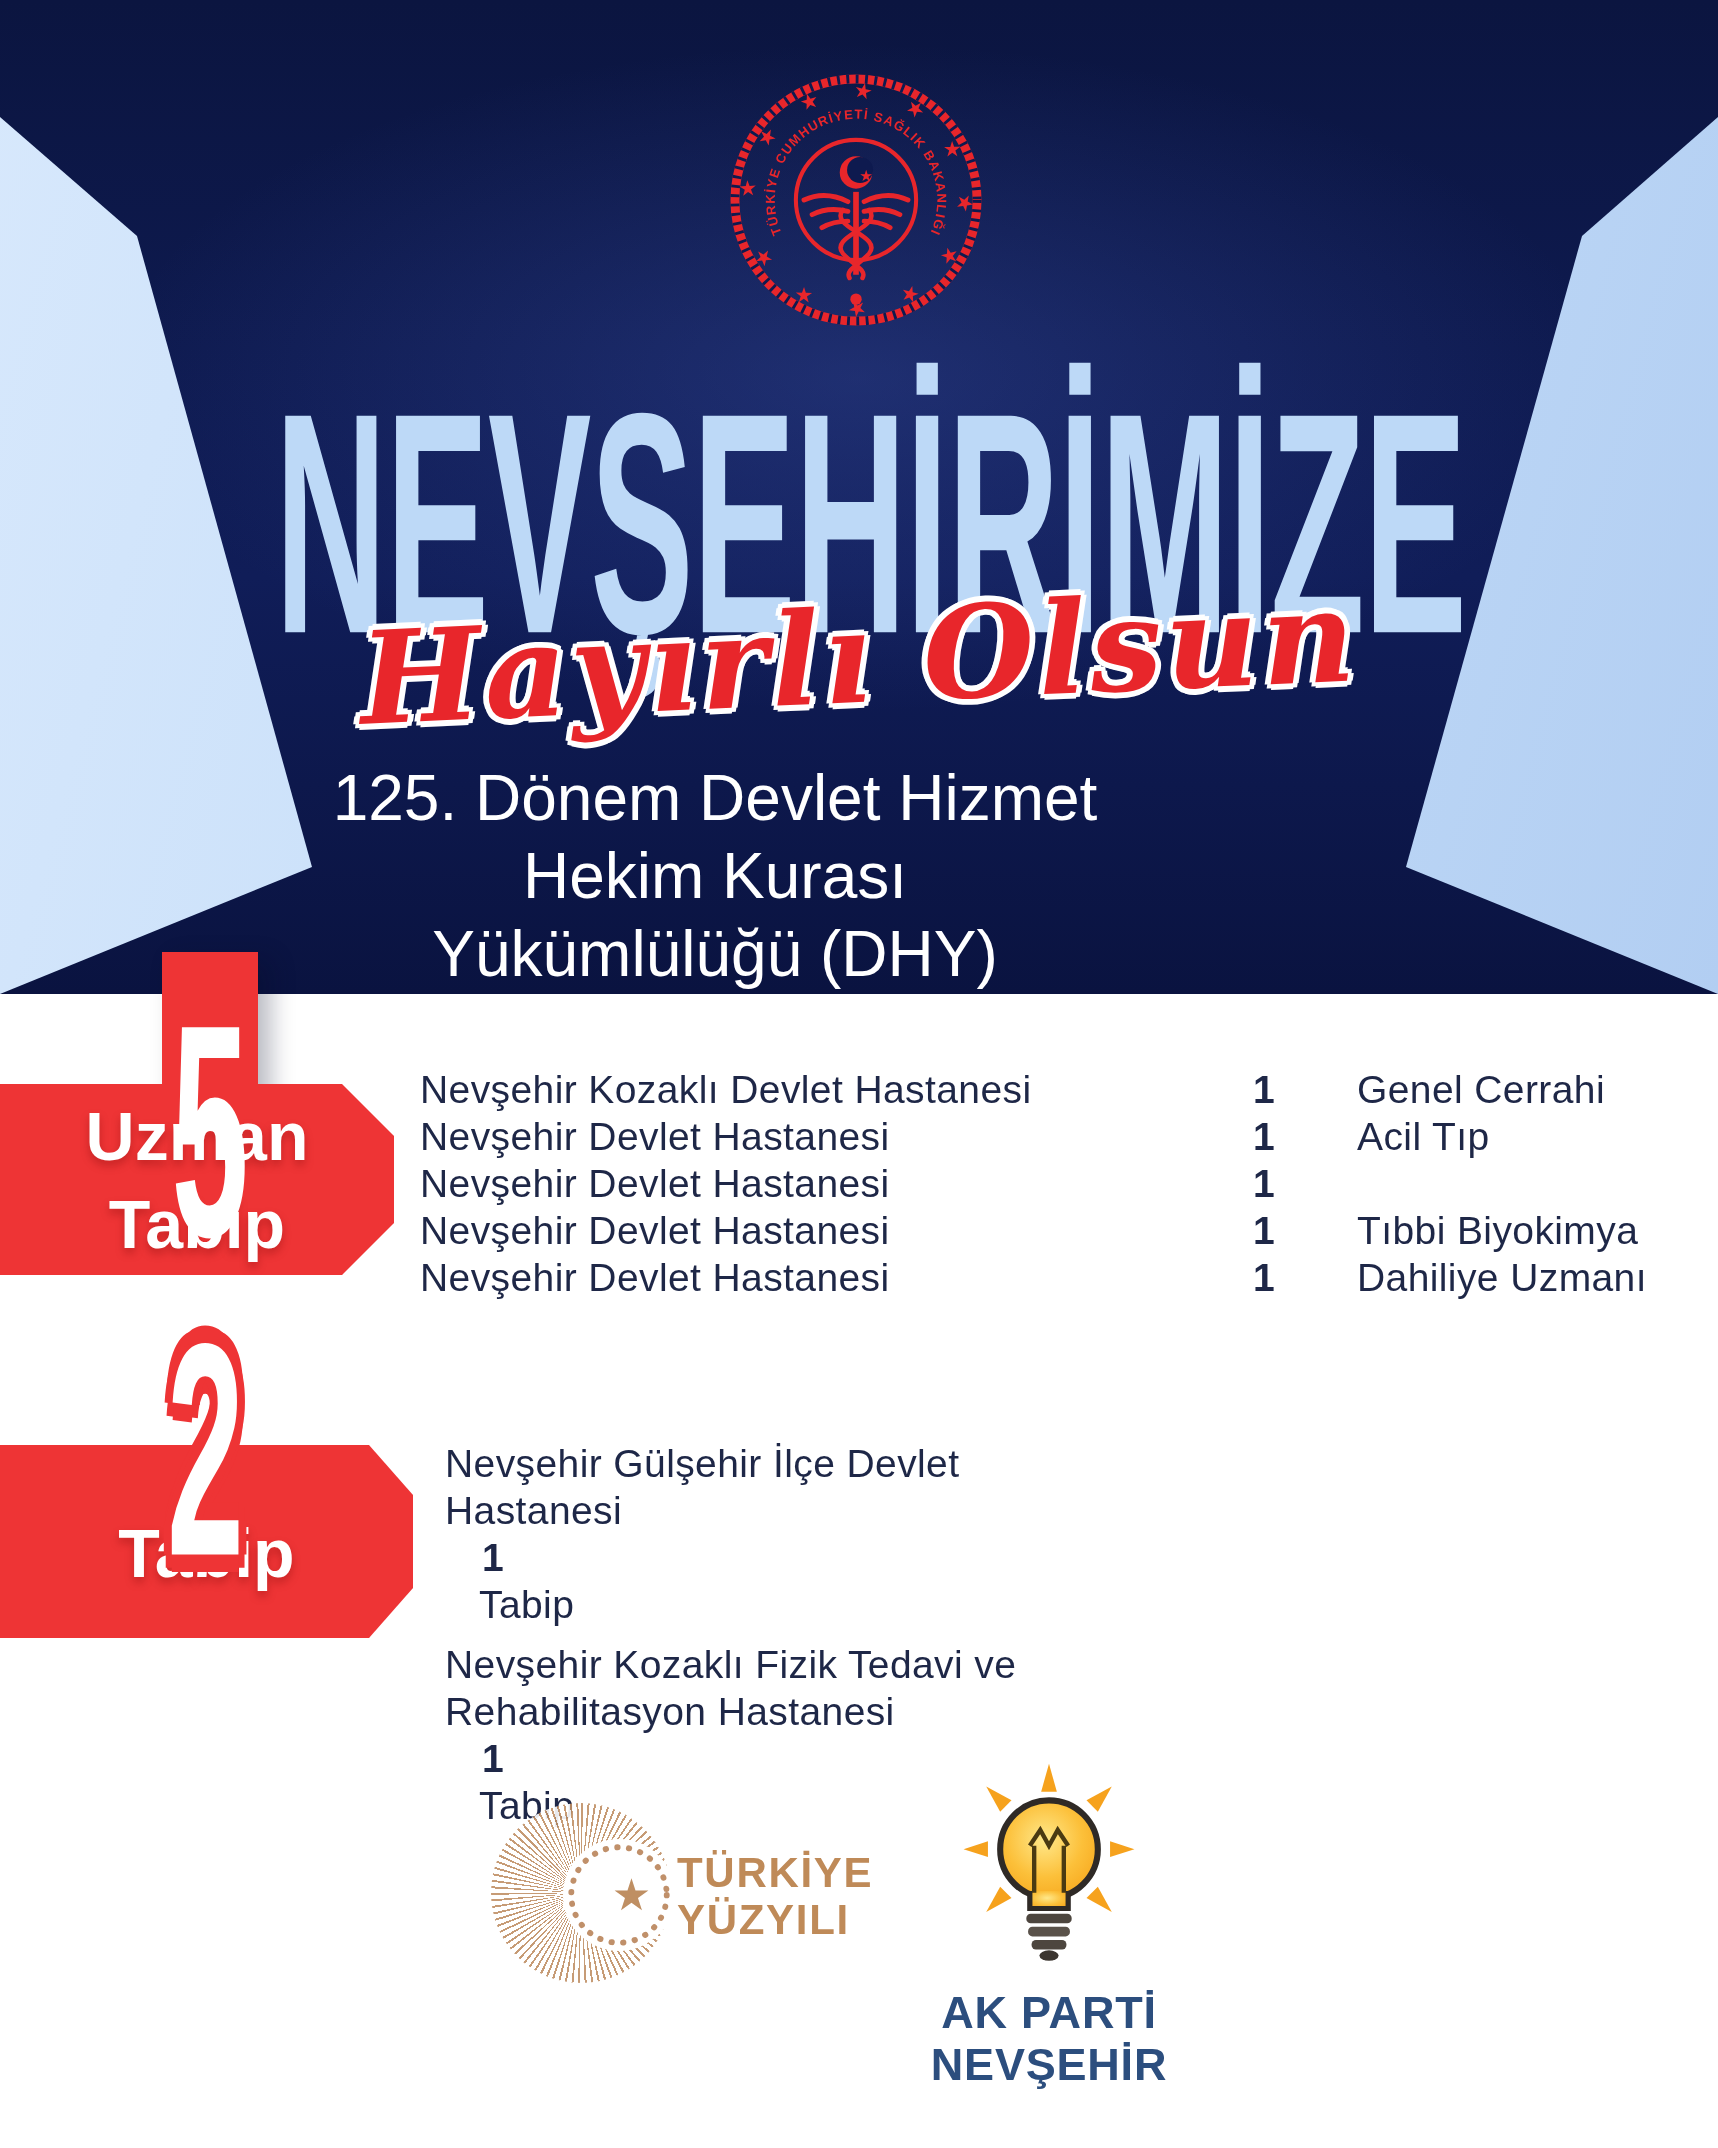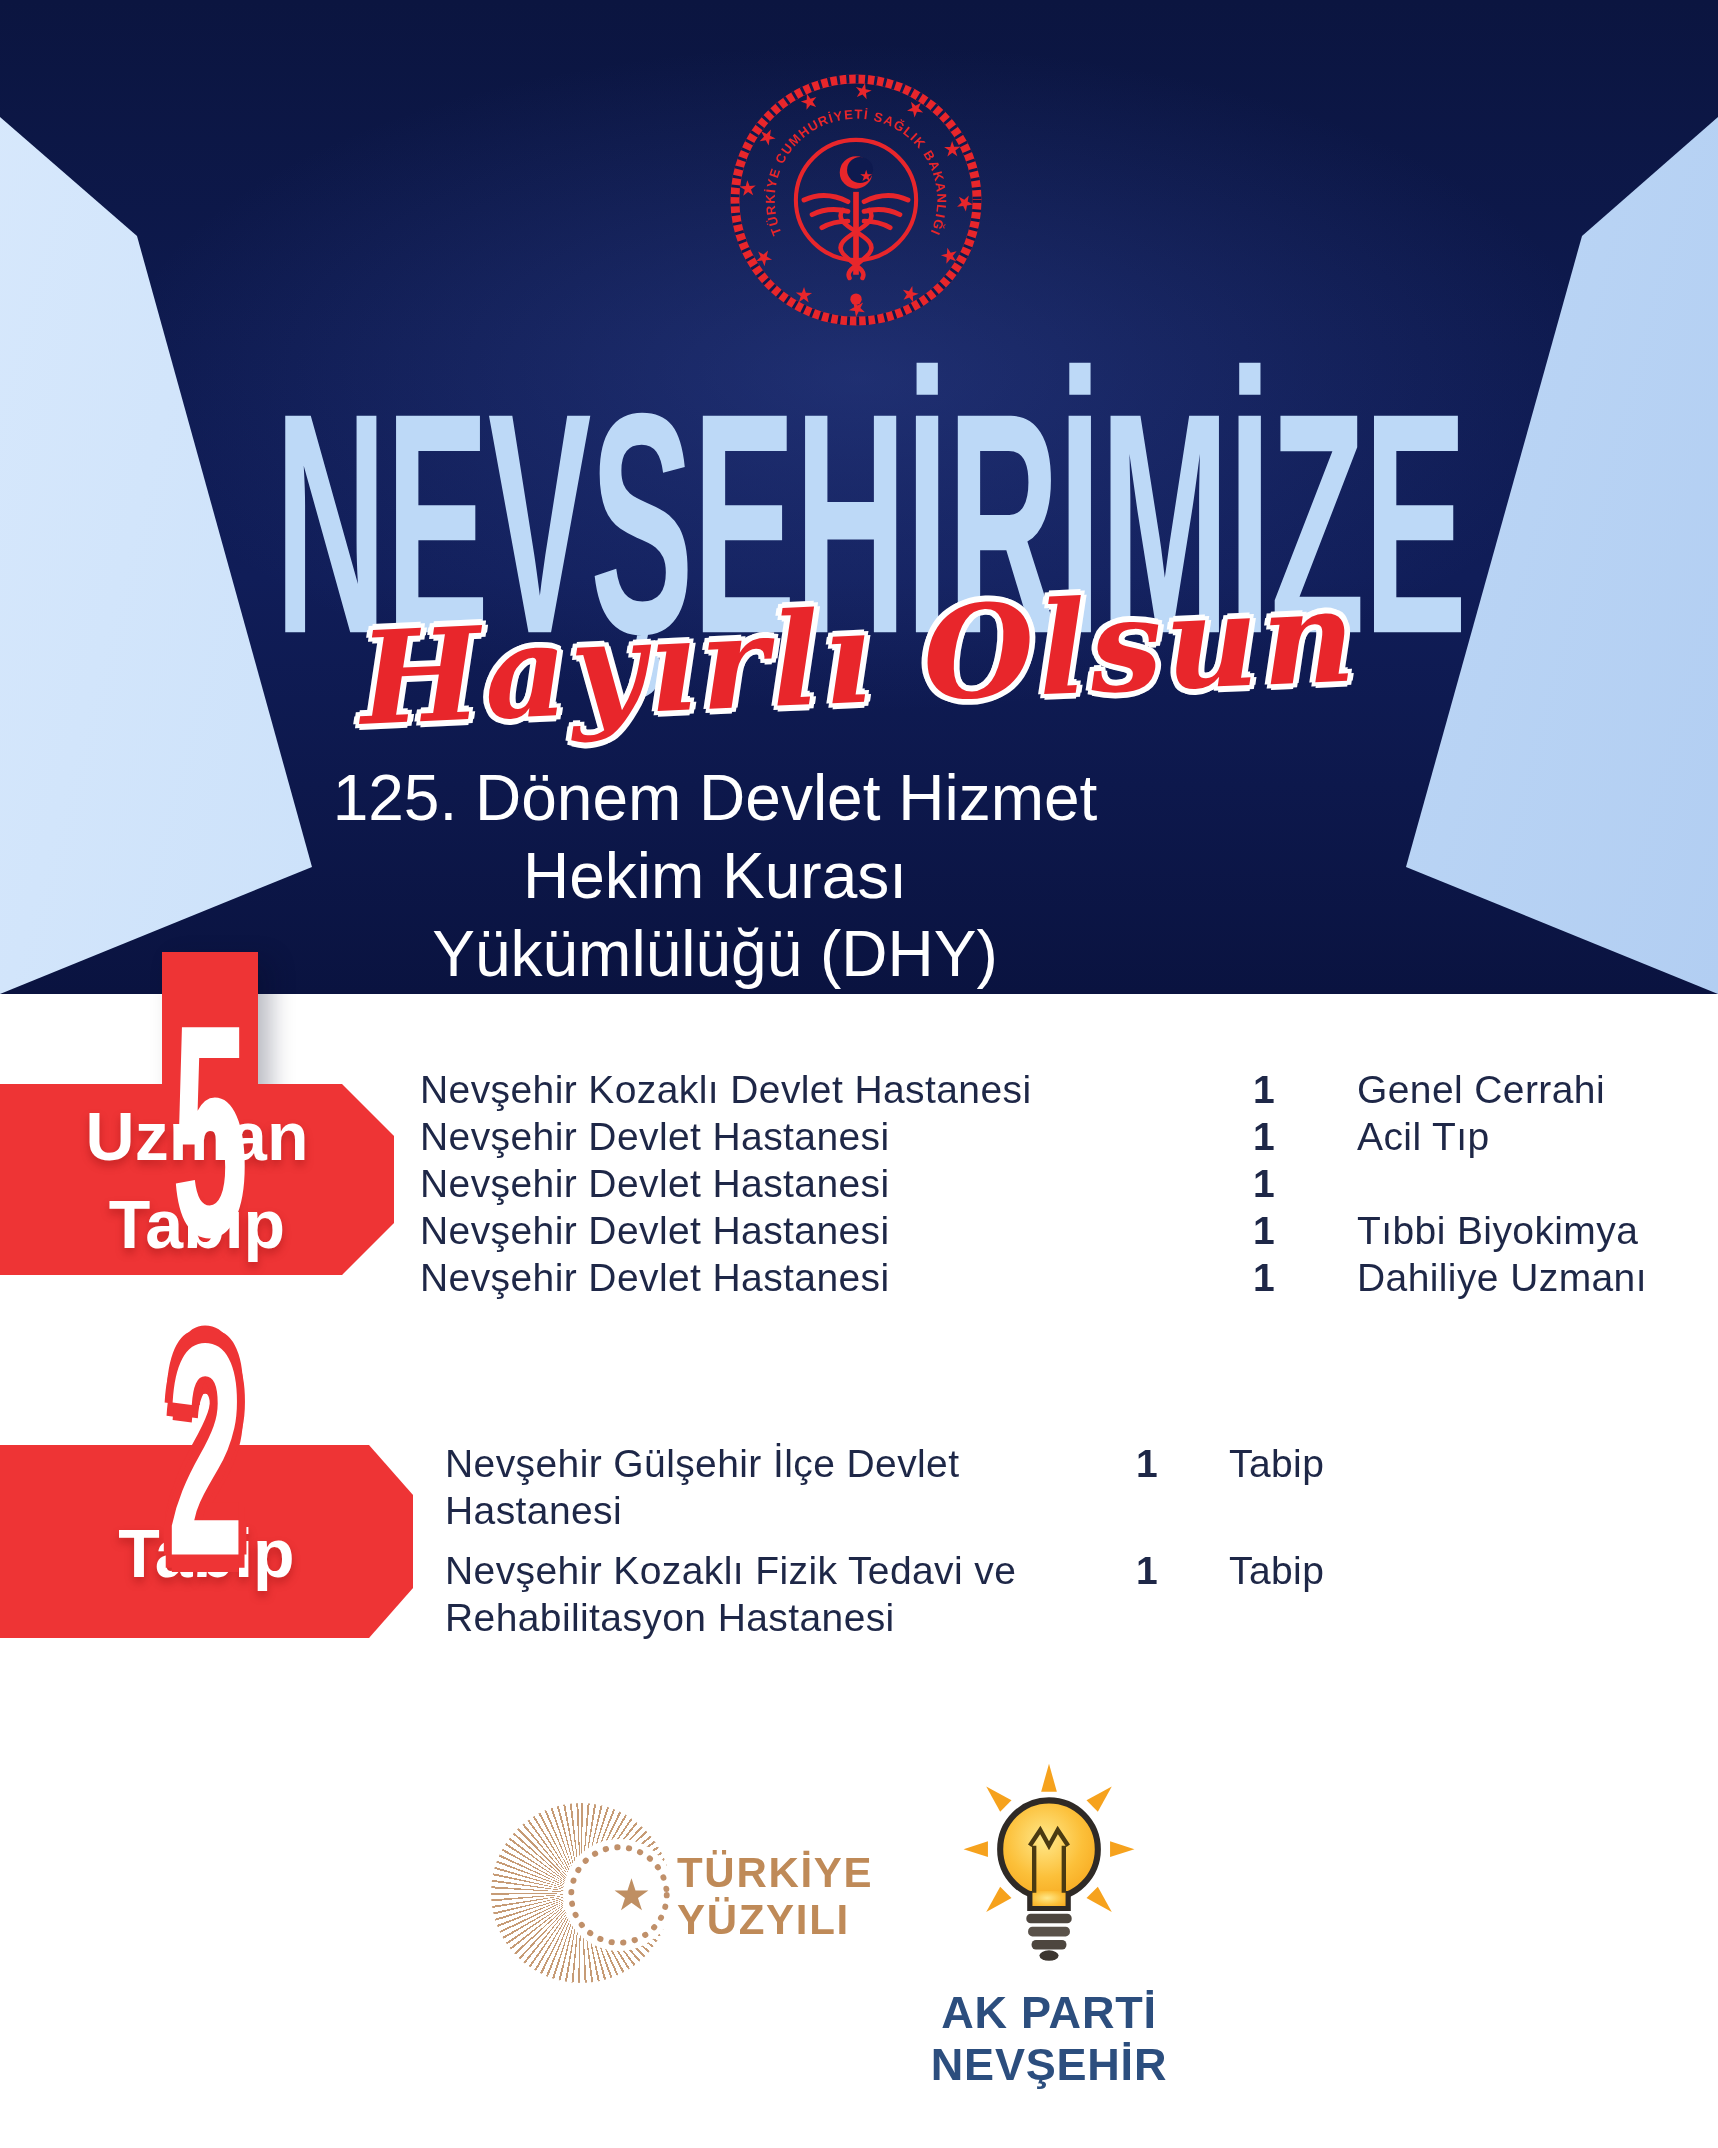--- a/index.html
+++ b/index.html
@@ -43,21 +43,21 @@
   .num2{left:109px;top:1299px;width:193px;
         text-shadow:10px 0 0 #ee3435,-10px 0 0 #ee3435,0 10px 0 #ee3435,0 -10px 0 #ee3435,
                     7.6px 7.6px 0 #ee3435,-7.6px 7.6px 0 #ee3435,7.6px -7.6px 0 #ee3435,-7.6px -7.6px 0 #ee3435;}
   
   .rows1{position:absolute;left:420px;top:1066px;width:1275px;color:#1e2747;}
   .rows1 .row{display:flex;align-items:center;height:47px;font-size:39px;letter-spacing:0.4px;gap:36px;}
   .cell-facility{width:768px;}
   .cell-count{width:80px;text-align:center;font-weight:bold;}
   .cell-spec{padding-left:17px;}
   .rows2{position:absolute;left:445px;top:1440px;width:1250px;color:#1e2747;}
-  .rows2 .row{display:flex;align-items:flex-start;margin-bottom:13.4px;font-size:39px;letter-spacing:0.4px;}
+  .rows2 .row{display:flex;align-items:flex-start;margin-bottom:13.4px;font-size:39px;letter-spacing:0.4px;flex-direction:column;}
   .rows2 .cell-facility{width:654px;line-height:47px;}
   .rows2 .cell-count{line-height:47px;width:96px;}
   .rows2 .cell-spec{line-height:47px;padding-left:34px;}
   
   .ty-logo{position:absolute;left:491px;top:1800px;width:394px;height:193px;}
   .ty-spokes{position:absolute;left:0;top:3.4px;width:180px;height:180px;border-radius:50%;
              background:repeating-conic-gradient(#c09066 0deg 1.3deg, #ffffff 1.3deg 4.2deg);
              opacity:0.9;}
   .ty-crescent{position:absolute;left:72px;top:39px;width:112px;height:112px;border-radius:50%;
                background:#ffffff;}

